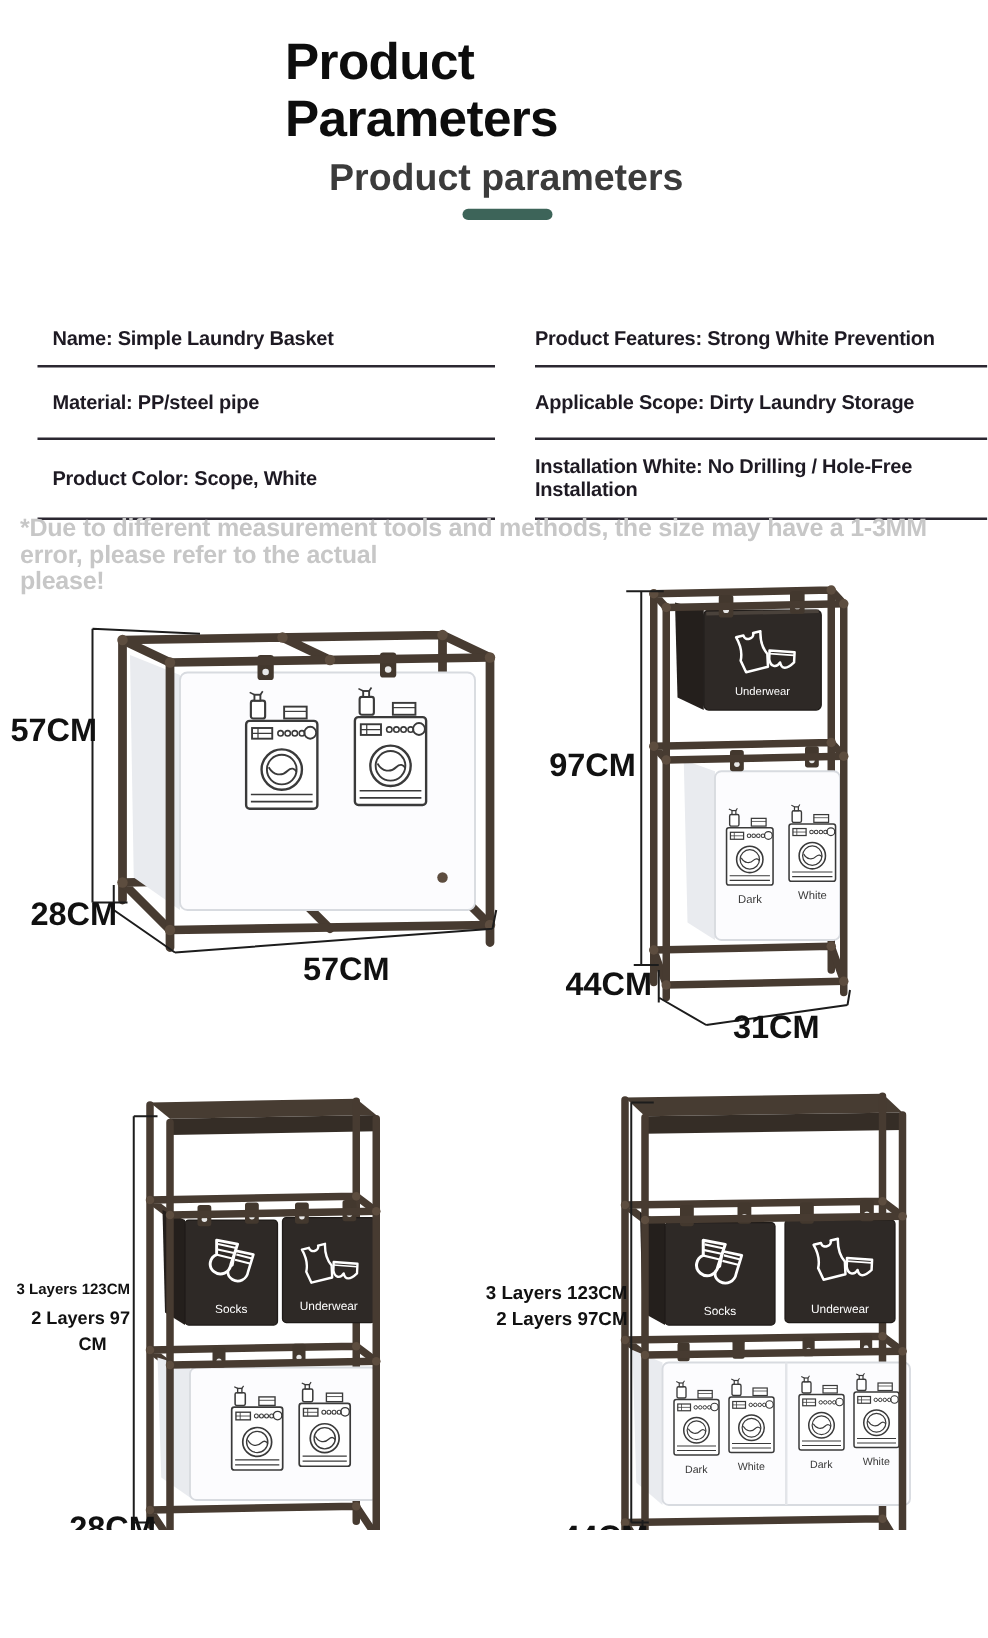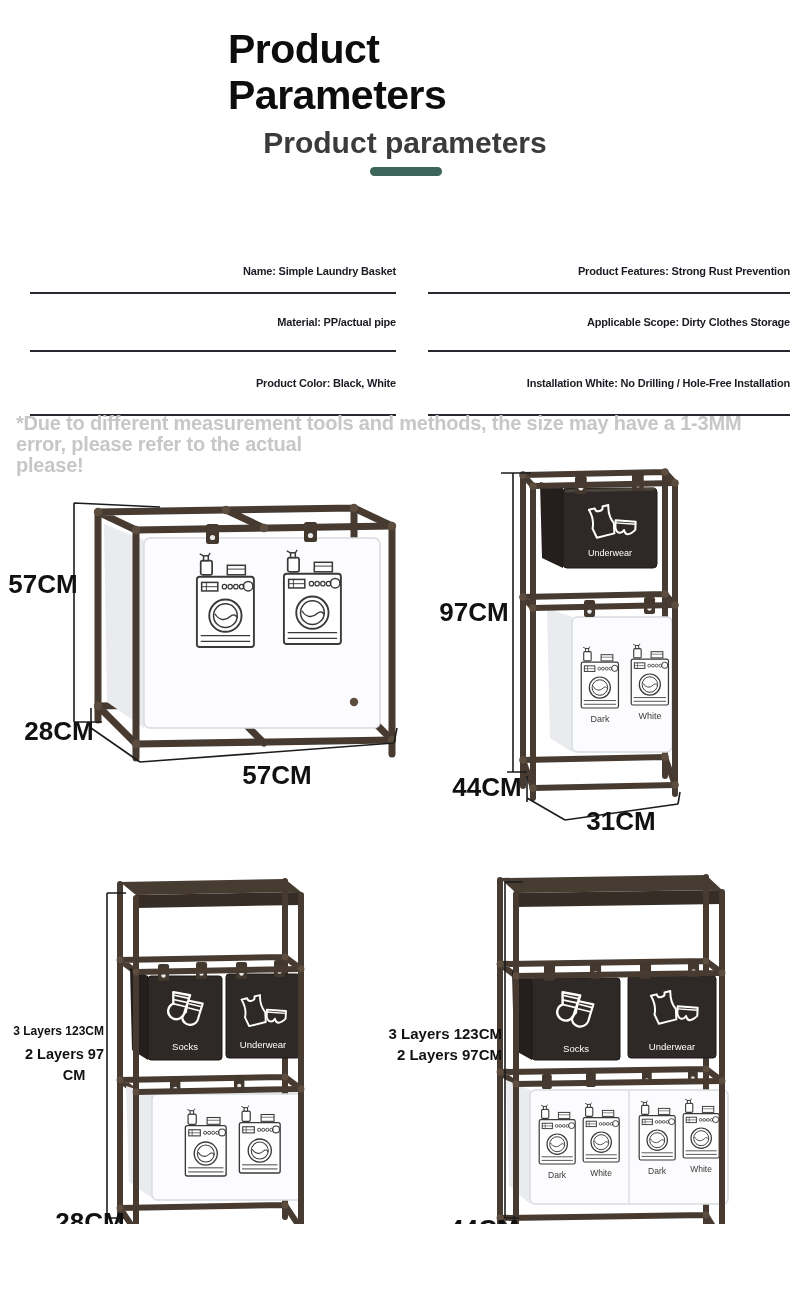--- a/index.html
+++ b/index.html
@@ -7,21 +7,21 @@
           font-family:"Liberation Sans",sans-serif;}
   .title{position:absolute;left:228px;top:26px;width:280px;
          font-size:41px;line-height:46px;font-weight:700;color:#0d0d0d;letter-spacing:-0.5px;}
   .subtitle{position:absolute;left:20px;top:126px;width:770px;text-align:center;
             font-size:30px;font-weight:600;color:#3b3b3b;}
   .accent-bar{position:absolute;left:370px;top:167px;width:72px;height:9px;border-radius:5px;background:#3d6459;}
   .spec-col{position:absolute;top:250px;}
   .spec-left{left:30px;width:366px;}
   .spec-right{left:428px;width:362px;}
   .spec-row{display:flex;align-items:center;border-bottom:2px solid #2b2731;
-            font-size:11px;font-weight:700;color:#1e1a23;letter-spacing:-0.2px;line-height:19px;justify-content:flex-end;}
+            font-size:16px;font-weight:700;color:#1e1a23;letter-spacing:-0.2px;line-height:19px;}
   .spec-left .spec-row{padding-left:12px;}
   .r1{height:42px;}.r2{height:56px;}.r3{height:62px;}
   .disclaimer{position:absolute;left:16px;top:413px;width:774px;
               font-size:20px;font-weight:700;color:#c7c7c7;line-height:21px;letter-spacing:-0.2px;}
   .diagram{position:absolute;overflow:visible;}
   .d1{left:10px;top:462px;}
   .d2{left:432px;top:450px;}
   .d3{left:12px;top:868px;}
   .d4{left:392px;top:866px;}
   .frame{stroke:#473b31;stroke-width:7;stroke-linecap:round;fill:none;}
@@ -86,32 +86,32 @@
 
   <div class="title">Product Parameters</div>
   <div class="subtitle">Product parameters</div>
   <div class="accent-bar"></div>
 
   <div class="spec-col spec-left">
     <div class="spec-row r1">
         <span>Name: Simple Laundry Basket</span>
       </div>
     <div class="spec-row r2">
-        <span>Material: PP/actual pipe</span>
+        <span>Material: PP/steel pipe</span>
       </div>
     <div class="spec-row r3">
-        <span>Product Color: Black, White</span>
+        <span>Product Color: Scope, White</span>
       </div>
   </div>
   <div class="spec-col spec-right">
     <div class="spec-row r1">
-        <span>Product Features: Strong Rust Prevention</span>
+        <span>Product Features: Strong White Prevention</span>
       </div>
     <div class="spec-row r2">
-        <span>Applicable Scope: Dirty Clothes Storage</span>
+        <span>Applicable Scope: Dirty Laundry Storage</span>
       </div>
     <div class="spec-row r3">
         <span>Installation White: No Drilling / Hole-Free Installation</span>
       </div>
   </div>
 
   <div class="disclaimer">
     <div>*Due to different measurement tools and methods, the size may have a 1-3MM error, please refer to the actual</div>
     <div>please!</div>
   </div>

